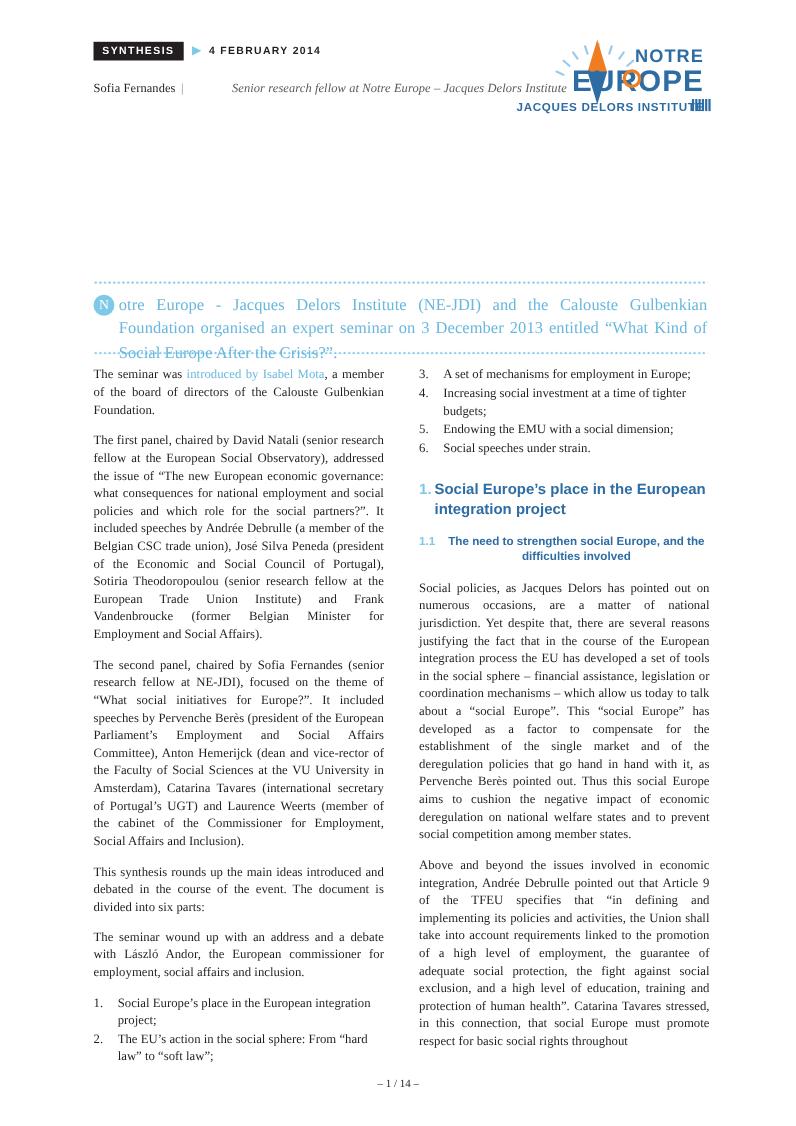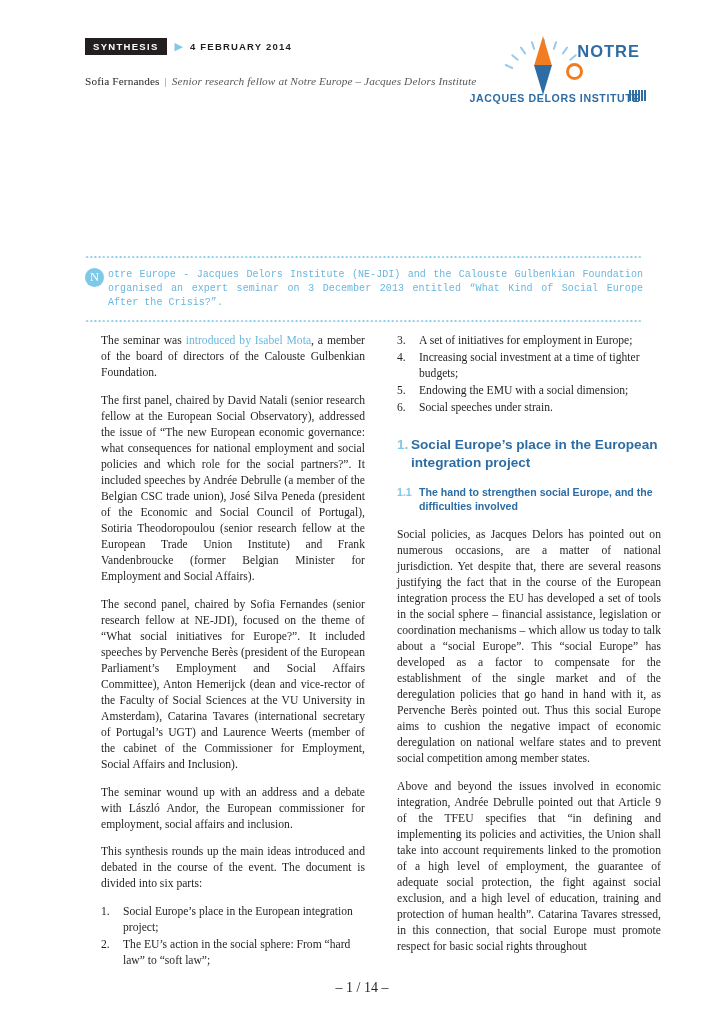--- a/index.html
+++ b/index.html
@@ -78,20 +78,21 @@
   }
   .author-line .nm {
     color: #231f20;
   }
   .author-line .sep {
     color: #8c8c8c;
     padding: 0 2px;
   }
   .author-line .role {
     font-style: italic;
+    margin-left: 39px;
   }
 
   
   .logo {
     position: absolute;
     right: 78px;
     top: 36px;
     width: 172px;
     height: 80px;
   }
@@ -206,40 +207,38 @@
     background: #7ec8e8;
     color: #ffffff;
     font-family: "Liberation Serif", serif;
     font-size: 12.5px;
     text-align: center;
     line-height: 19px;
     margin-right: 4px;
     margin-top: 0px;
   }
   .abstract-text {
-    font-size: 10px;
+    font-size: 15px;
     line-height: 1.42;
     color: #6ab7de;
     text-align: justify;
     letter-spacing: 0.05px;
-    font-family: Liberation Mono, monospace;
   }
 
   
   .cols {
     position: absolute;
     left: 85px; top: 333px;
     width: 560px;
     height: 640px;
   }
   .col {
     position: absolute;
     top: 0;
     width: 264px;
-    margin-left: 16px;
   }
   .col-left  { left: 0; }
   .col-right { left: 296px; }
 
   p.body {
     font-size: 11.6px;
     line-height: 1.385;
     text-align: justify;
     margin: 0 0 11.5px 0;
     letter-spacing: 0.02px;
@@ -284,35 +283,36 @@
   }
   h3.subsec {
     font-family: "Liberation Sans", sans-serif;
     font-weight: bold;
     font-size: 10.6px;
     color: #2e6da4;
     line-height: 1.3;
     margin: 15px 0 13px 0;
     padding-left: 22px;
     position: relative;
+    text-align: center;
   }
   h3.subsec .num {
     position: absolute;
     left: 0; top: 0;
     color: #7ec8e8;
   }
 
   
   .footer {
     position: absolute;
     left: 0; right: 0;
     top: 980px;
     text-align: center;
     font-family: "Liberation Serif", serif;
-    font-size: 14px;
+    font-size: 10px;
     color: #231f20;
   }
 </style>
 </head>
 <body>
 
 <div class="page">
 
   <div class="header">
     <div class="kicker">
@@ -339,20 +339,21 @@
       <i style="left:35px; top:1px;  transform:rotate(0deg);"></i>
       <i style="left:46px; top:3px;  transform:rotate(18deg);"></i>
       <i style="left:56px; top:8px;  transform:rotate(35deg);"></i>
       <i style="left:64px; top:15px; transform:rotate(50deg);"></i>
     </div>
     <div class="flame">
       <span class="orange"></span>
       <span class="blue"></span>
     </div>
     <div class="notre">NOTRE</div>
+    <div class="europe">EUROPE</div>
     <div class="ocircle"></div>
     <div class="jdi">JACQUES DELORS INSTITUTE</div>
     <div class="bars">
       <i></i>
         <i></i>
         <i></i>
         <i></i>
         <i></i>
         <i></i>
     </div>
@@ -367,40 +368,40 @@
   </div>
 
   <div class="cols">
 
     <div class="col col-left">
       <p class="body">
         <span>The seminar was </span><span class="link">introduced by Isabel Mota</span><span>, a member of the board of directors of the Calouste Gulbenkian Foundation.</span>
       </p>
       <p class="body">The first panel, chaired by David Natali (senior research fellow at the European Social Observatory), addressed the issue of “The new European economic governance: what consequences for national employment and social policies and which role for the social partners?”. It included speeches by Andrée Debrulle (a member of the Belgian CSC trade union), José Silva Peneda (president of the Economic and Social Council of Portugal), Sotiria Theodoropoulou (senior research fellow at the European Trade Union Institute) and Frank Vandenbroucke (former Belgian Minister for Employment and Social Affairs).</p>
       <p class="body">The second panel, chaired by Sofia Fernandes (senior research fellow at NE-JDI), focused on the theme of “What social initiatives for Europe?”. It included speeches by Pervenche Berès (president of the European Parliament’s Employment and Social Affairs Committee), Anton Hemerijck (dean and vice-rector of the Faculty of Social Sciences at the VU University in Amsterdam), Catarina Tavares (international secretary of Portugal’s UGT) and Laurence Weerts (member of the cabinet of the Commissioner for Employment, Social Affairs and Inclusion).</p>
+      <p class="body">This synthesis rounds up the main ideas introduced and debated in the course of the event. The document is divided into six parts:</p>
       <p class="body">The seminar wound up with an address and a debate with László Andor, the European commissioner for employment, social affairs and inclusion.</p>
-      <p class="body">This synthesis rounds up the main ideas introduced and debated in the course of the event. The document is divided into six parts:</p>
 
       <ol class="numlist">
         <li>
           <span class="n">1.</span>
           <span>Social Europe’s place in the European integration project;</span>
         </li>
         <li>
           <span class="n">2.</span>
           <span>The EU’s action in the social sphere: From “hard law” to “soft law”;</span>
         </li>
       </ol>
     </div>
 
     <div class="col col-right">
       <ol class="numlist">
         <li>
           <span class="n">3.</span>
-          <span>A set of initiatives for employment in Europe;</span>
+          <span>A set of mechanisms for employment in Europe;</span>
         </li>
         <li>
           <span class="n">4.</span>
           <span>Increasing social investment at a time of tighter budgets;</span>
         </li>
         <li>
           <span class="n">5.</span>
           <span>Endowing the EMU with a social dimension;</span>
         </li>
         <li>
@@ -409,21 +410,21 @@
         </li>
       </ol>
 
       <h2 class="sec">
         <span class="num">1.</span>
         <span>Social Europe’s place in the European integration project</span>
       </h2>
 
       <h3 class="subsec">
         <span class="num">1.1</span>
-        <span>The hand to strengthen social Europe, and the difficulties involved</span>
+        <span>The need to strengthen social Europe, and the difficulties involved</span>
       </h3>
 
       <p class="body">Social policies, as Jacques Delors has pointed out on numerous occasions, are a matter of national jurisdiction. Yet despite that, there are several reasons justifying the fact that in the course of the European integration process the EU has developed a set of tools in the social sphere – financial assistance, legislation or coordination mechanisms – which allow us today to talk about a “social Europe”. This “social Europe” has developed as a factor to compensate for the establishment of the single market and of the deregulation policies that go hand in hand with it, as Pervenche Berès pointed out. Thus this social Europe aims to cushion the negative impact of economic deregulation on national welfare states and to prevent social competition among member states.</p>
       <p class="body">Above and beyond the issues involved in economic integration, Andrée Debrulle pointed out that Article 9 of the TFEU specifies that “in defining and implementing its policies and activities, the Union shall take into account requirements linked to the promotion of a high level of employment, the guarantee of adequate social protection, the fight against social exclusion, and a high level of education, training and protection of human health”. Catarina Tavares stressed, in this connection, that social Europe must promote respect for basic social rights throughout</p>
     </div>
   </div>
 
   <div class="footer">– 1 / 14 –</div>
 
 </div>

